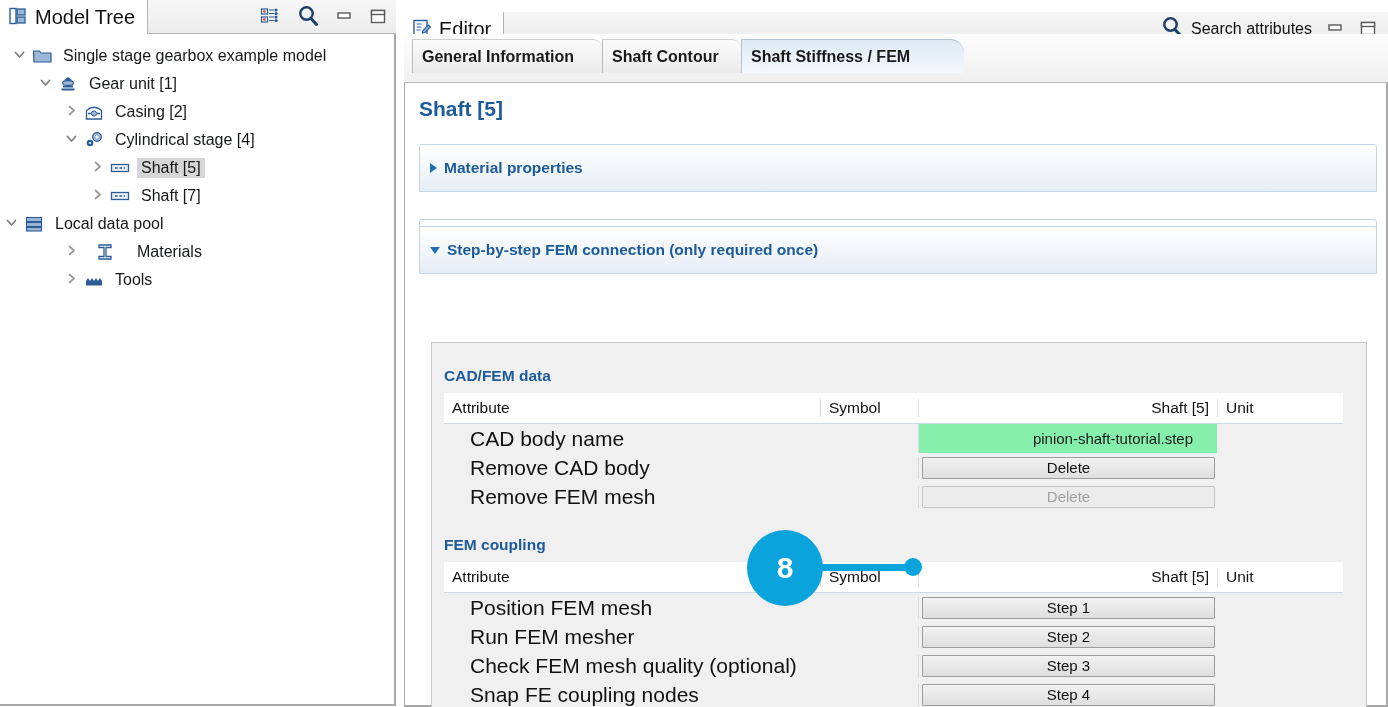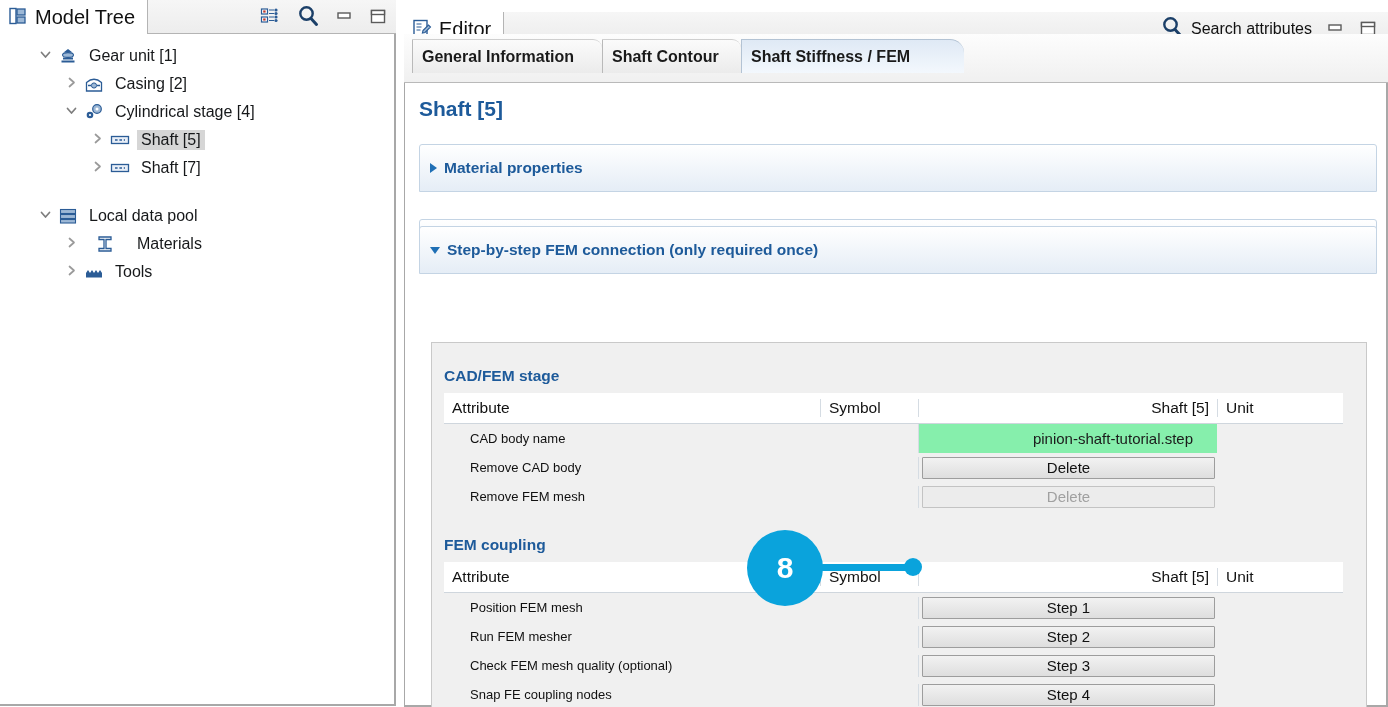--- a/index.html
+++ b/index.html
@@ -120,21 +120,21 @@
     display:flex;background:#ffffff;border-bottom:1px solid #cfd6dd;height:30px;align-items:center;
   }
   .trow{display:flex;height:29px;align-items:center;}
   .c-attr{width:376px;flex:0 0 376px;box-sizing:border-box;padding-left:8px;}
   .c-sym{width:98px;flex:0 0 98px;box-sizing:border-box;padding-left:8px;border-left:1px solid #d5dce3;}
   .c-val{width:299px;flex:0 0 299px;box-sizing:border-box;padding-right:8px;text-align:right;border-left:1px solid #d5dce3;}
   .c-unit{width:100px;flex:0 0 100px;box-sizing:border-box;padding-left:8px;border-left:1px solid #d5dce3;}
   .c-end{width:26px;flex:0 0 26px;box-sizing:border-box;border-left:1px solid #d5dce3;}
   .thead .c-attr,.thead .c-sym,.thead .c-unit{font-size:15.5px;color:#111;}
   .thead .c-val{font-size:15.5px;color:#111;}
-  .trow .c-attr{font-size:13px;color:#111;padding-left:26px;}
+  .trow .c-attr{font-size:21px;color:#111;padding-left:26px;}
   .tbl-rows{background:#f0f0f0;}
   .val-white{background:#86efac;height:29px;display:flex;align-items:center;justify-content:flex-end;padding-right:24px;box-sizing:border-box;}
 
   .btn{
     display:block;width:293px;height:22px;line-height:20px;
     margin:0 3px;
     text-align:center;font-size:15px;color:#111;
     background:linear-gradient(#f2f2f2,#dedede);
     border:1px solid #9d9d9d;box-sizing:border-box;
     border-radius:1px;
@@ -193,20 +193,31 @@
       <span>
         <svg width="20" height="20" viewBox="0 0 20 20">
           <rect x="3.5" y="4.5" width="13" height="12" fill="#fff" stroke="#5b5b5b" stroke-width="1.4"></rect>
           <rect x="3.5" y="4.5" width="13" height="4" fill="#fff" stroke="#5b5b5b" stroke-width="1.4"></rect>
         </svg>
       </span>
     </div>
   </div>
 
   <div id="tree-body">
+      <div class="tnode" style="padding-left: 8px;">
+        <span class="twist"><svg width="13" height="13" viewBox="0 0 13 13">
+            <path d="M2.5 4.5L6.5 9l4-4.5" fill="none" stroke="#7d7d7d" stroke-width="1.7" stroke-linecap="round" stroke-linejoin="round"></path>
+          </svg></span>
+        <span class="tico">
+          <svg width="20" height="20" viewBox="0 0 20 20">
+            <path d="M1.5 5h6l1.5 2h10v9h-17z" fill="#9db8d6" stroke="#2b5c96" stroke-width="1.2"></path>
+          </svg>
+        </span>
+        <span class="tlabel">Single stage gearbox example model</span>
+      </div>
       <div class="tnode" style="padding-left: 34px;">
         <span class="twist"><svg width="13" height="13" viewBox="0 0 13 13">
             <path d="M2.5 4.5L6.5 9l4-4.5" fill="none" stroke="#7d7d7d" stroke-width="1.7" stroke-linecap="round" stroke-linejoin="round"></path>
           </svg></span>
         <span class="tico">
           <svg width="20" height="20" viewBox="0 0 20 20">
             <path d="M10 3l4.5 3.5h-9z" fill="#2b5c96"></path>
             <ellipse cx="10" cy="9" rx="5.5" ry="2.4" fill="#9db8d6" stroke="#2b5c96" stroke-width="1.1"></ellipse>
             <rect x="5" y="11.5" width="10" height="2" fill="#2b5c96"></rect>
             <rect x="3.5" y="14.5" width="13" height="2" fill="#2b5c96"></rect>
@@ -258,21 +269,21 @@
             <path d="M4.5 2.5L9 6.5l-4.5 4" fill="none" stroke="#9a9a9a" stroke-width="1.7" stroke-linecap="round" stroke-linejoin="round"></path>
           </svg></span>
         <span class="tico">
           <svg width="20" height="20" viewBox="0 0 20 20">
             <rect x="1.5" y="6.5" width="17" height="7" fill="#e8eef7" stroke="#2b5c96" stroke-width="1.3"></rect>
             <path d="M5 10h10" stroke="#2b5c96" stroke-width="1.6" stroke-dasharray="2.6 1.8"></path>
           </svg>
         </span>
         <span class="tlabel">Shaft [7]</span>
       </div>
-      <div class="tnode" style="padding-left: 34px; margin-top: 20px;">
+      <div class="tnode" style="">
         <span class="twist"><svg width="13" height="13" viewBox="0 0 13 13">
             <path d="M2.5 4.5L6.5 9l4-4.5" fill="none" stroke="#7d7d7d" stroke-width="1.7" stroke-linecap="round" stroke-linejoin="round"></path>
           </svg></span>
         <span class="tico">
           <svg width="20" height="20" viewBox="0 0 20 20">
             <rect x="2.5" y="3.5" width="15" height="4" fill="#9db8d6" stroke="#2b5c96" stroke-width="1.1"></rect>
             <rect x="2.5" y="8.5" width="15" height="4" fill="#9db8d6" stroke="#2b5c96" stroke-width="1.1"></rect>
             <rect x="2.5" y="13.5" width="15" height="3.5" fill="#9db8d6" stroke="#2b5c96" stroke-width="1.1"></rect>
           </svg>
         </span>
@@ -363,21 +374,21 @@
         <div class="section" style="top: 102px; margin-top: 34px;">
           <span class="arrow right"></span>
           <span class="stitle">Shaft stiffness</span>
         </div>
         <div class="section" style="top: 143px;">
           <span class="arrow down"></span>
           <span class="stitle">Step-by-step FEM connection (only required once)</span>
         </div>
       </div>
     <div id="fem-body">
-        <div class="grp-title" style="top: 24px;">CAD/FEM stage</div>
+        <div class="grp-title" style="top: 24px;">CAD/FEM data</div>
         <div class="tbl" style="top: 50px;">
           <div class="thead">
             <div class="c-attr">Attribute</div>
             <div class="c-sym">Symbol</div>
             <div class="c-val">Shaft [5]</div>
             <div class="c-unit">Unit</div>
             <div class="c-end"></div>
           </div>
           <div class="tbl-rows">
             <div class="trow">

